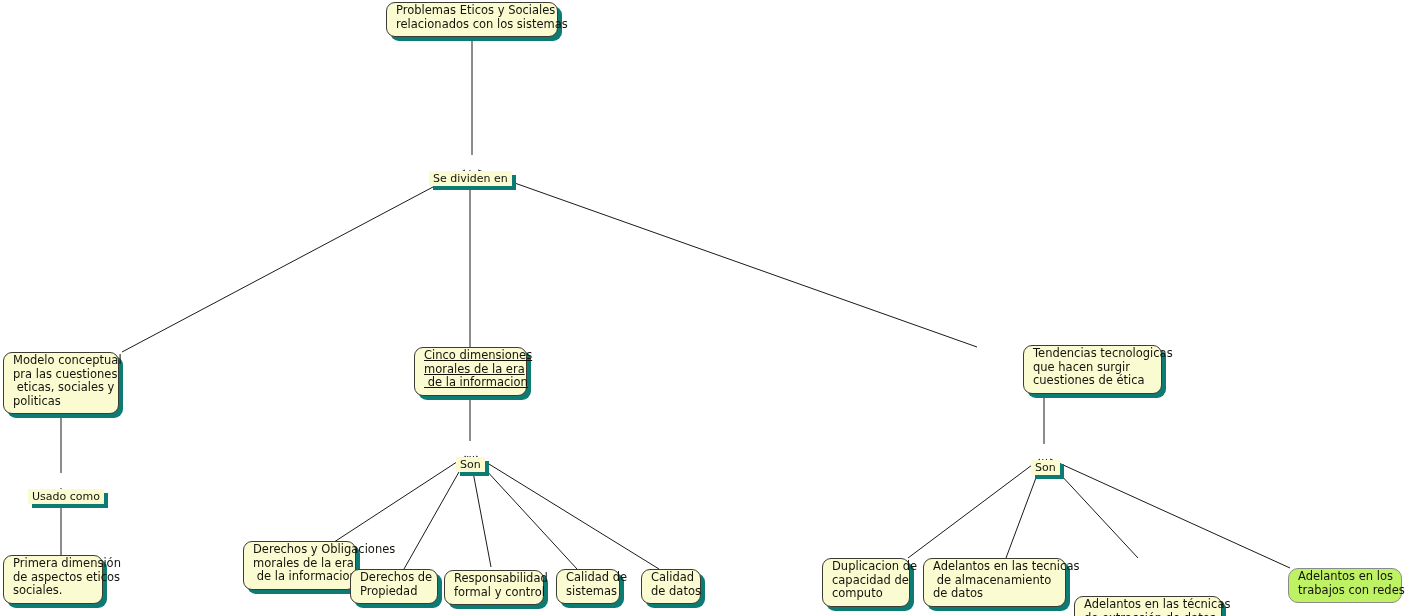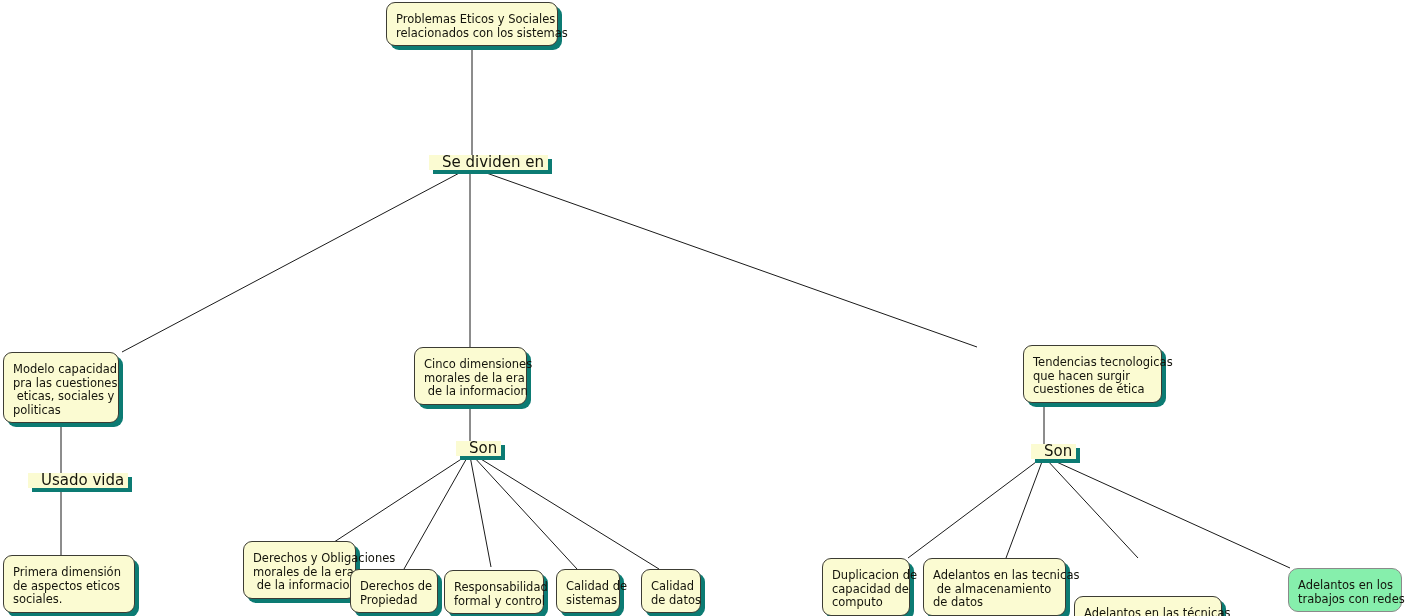--- a/index.html
+++ b/index.html
@@ -23,45 +23,46 @@
     height: 616px;
     pointer-events: none;
   }
   .node {
     position: absolute;
     box-sizing: border-box;
     background: #fbfbd2;
     border: 1px solid #3c3c34;
     border-radius: 9px;
     box-shadow: 4px 4px 0 0 #0c7b73;
-    padding: 10px 8px 5px 9px;
+    padding: 1px 8px 5px 9px;
     font-size: 11.5px;
     line-height: 13.5px;
     color: #14140c;
     white-space: pre;
     z-index: 5;
   }
   .node.alt {
-    background: #86efac;
+    background: #bef264;
     border: 1px solid #8a8a8a;
     box-shadow: none;
     border-radius: 10px;
   }
   .link-label {
     position: absolute;
     box-sizing: border-box;
     background: #fbfbd2;
     border: none;
     box-shadow: 4px 4px 0 0 #0c7b73;
-    padding: 1px 4px 1px 13px;
-    font-size: 15px;
+    padding: 1px 4px 1px 4px;
+    font-size: 11px;
     line-height: 13px;
     color: #14140c;
     white-space: nowrap;
     z-index: 6;
+    margin-top: 16px;
   }
 </style>
 </head>
 <body>
 
 <div id="canvas">
 
   <svg id="edges" viewBox="0 0 1406 616" width="1406" height="616" xmlns="http://www.w3.org/2000/svg">
       <line x1="472" y1="34" x2="472" y2="155" stroke="#1a1a1a" stroke-width="1"></line>
       <line x1="465" y1="170" x2="122" y2="352" stroke="#1a1a1a" stroke-width="1"></line>
@@ -78,31 +79,31 @@
       <line x1="1044" y1="394" x2="1044" y2="444" stroke="#1a1a1a" stroke-width="1"></line>
       <line x1="1040" y1="459" x2="908" y2="558" stroke="#1a1a1a" stroke-width="1"></line>
       <line x1="1043" y1="459" x2="1006" y2="558" stroke="#1a1a1a" stroke-width="1"></line>
       <line x1="1046" y1="459" x2="1138" y2="558" stroke="#1a1a1a" stroke-width="1"></line>
       <line x1="1050" y1="459" x2="1290" y2="568" stroke="#1a1a1a" stroke-width="1"></line>
     </svg>
 
   <div id="node-layer">
       <div class="node" style="left: 386px; top: 2px; width: 172px; min-height: 32px;">Problemas Eticos y Sociales
 relacionados con los sistemas</div>
-      <div class="node" style="left: 3px; top: 352px; width: 116px; min-height: 62px;">Modelo capacidad
+      <div class="node" style="left: 3px; top: 352px; width: 116px; min-height: 62px;">Modelo conceptual
 pra las cuestiones
  eticas, sociales y
 politicas</div>
-      <div class="node" style="left: 414px; top: 347px; width: 113px; min-height: 49px;">Cinco dimensiones
+      <div class="node" style="left: 414px; top: 347px; width: 113px; min-height: 49px; text-decoration: underline;">Cinco dimensiones
 morales de la era
  de la informacion</div>
       <div class="node" style="left: 975px; top: 345px; width: 139px; min-height: 49px; margin-left: 48px;">Tendencias tecnologicas
 que hacen surgir
 cuestiones de ética</div>
-      <div class="node" style="left: 3px; top: 555px; width: 132px; min-height: 49px;">Primera dimensión
+      <div class="node" style="left: 3px; top: 555px; width: 100px; min-height: 49px;">Primera dimensión
 de aspectos eticos
 sociales.</div>
       <div class="node" style="left: 199px; top: 541px; width: 113px; min-height: 49px; margin-left: 44px;">Derechos y Obligaciones
 morales de la era
  de la informacion</div>
       <div class="node" style="left: 350px; top: 569px; width: 88px; min-height: 35px;">Derechos de
 Propiedad</div>
       <div class="node" style="left: 444px; top: 570px; width: 100px; min-height: 35px;">Responsabilidad
 formal y control</div>
       <div class="node" style="left: 556px; top: 569px; width: 64px; min-height: 35px;">Calidad de
@@ -115,18 +116,18 @@
       <div class="node" style="left: 923px; top: 558px; width: 143px; min-height: 47px;">Adelantos en las tecnicas
  de almacenamiento
 de datos</div>
       <div class="node" style="left: 1074px; top: 564px; width: 148px; min-height: 35px; margin-top: 32px;">Adelantos en las técnicas
 de extracción de datos</div>
       <div class="node alt" style="left: 1288px; top: 568px; width: 114px; min-height: 35px;">Adelantos en los
 trabajos con redes</div>
     </div>
   <div id="label-layer">
       <div class="link-label" style="left: 429px; top: 155px; min-width: 72px; height: 15px;">Se dividen en</div>
-      <div class="link-label" style="left: 28px; top: 473px; min-width: 66px; height: 15px;">Usado vida</div>
+      <div class="link-label" style="left: 28px; top: 473px; min-width: 66px; height: 15px;">Usado como</div>
       <div class="link-label" style="left: 456px; top: 441px; min-width: 26px; height: 15px;">Son</div>
       <div class="link-label" style="left: 1031px; top: 444px; min-width: 26px; height: 15px;">Son</div>
     </div>
 
 </div>
 
 </body></html>

